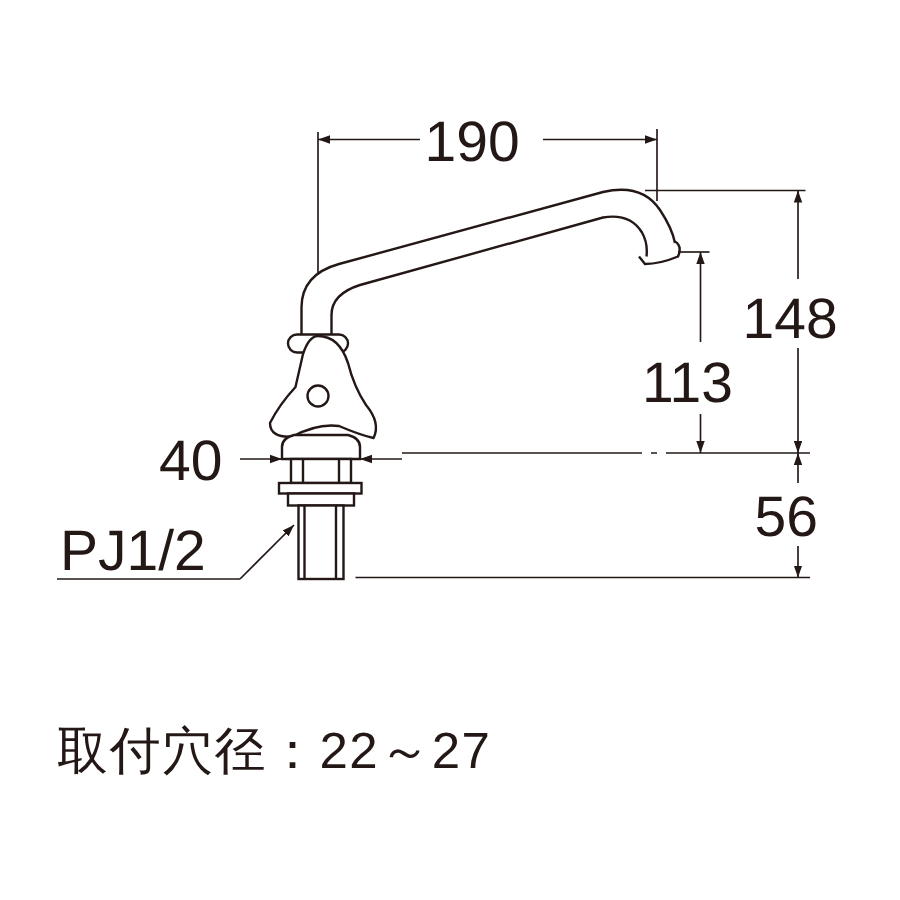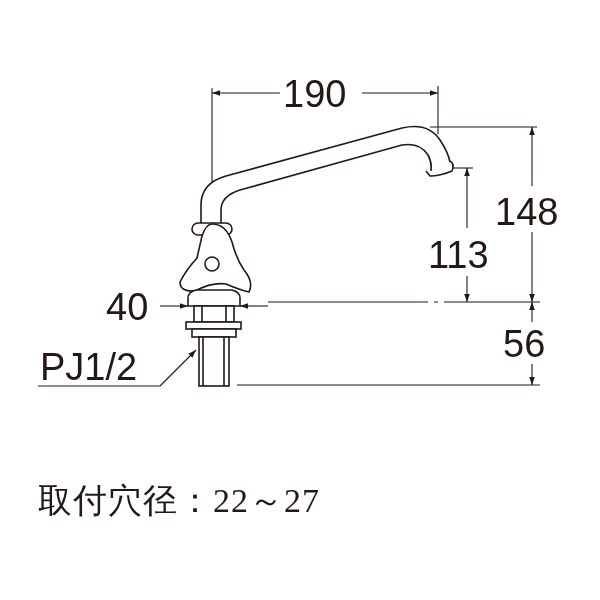--- a/index.html
+++ b/index.html
@@ -1,21 +1,21 @@
 <!DOCTYPE html>
 <html><head>
   <meta charset="utf-8">
   <style>
     html, body { margin: 0; padding: 0; background: #ffffff; }
     body { width: 600px; height: 600px; position: relative; overflow: hidden; }
     #drawing { position: absolute; left: 0; top: 0; width: 600px; height: 600px; }
     .dimtext { font-family: "Liberation Sans", sans-serif; font-size: 38px; fill: #231815; }
     .note {
       position: absolute; left: 38px; top: 478px;
-      font-family: Liberation Serif, serif; font-size: 34px; color: #231815;
+      font-family: Liberation Sans, sans-serif; font-size: 34px; color: #231815;
       letter-spacing: 1px; white-space: nowrap;
     }
   </style>
 </head>
 <body>
 
 <svg id="drawing" viewBox="0 0 600 600" xmlns="http://www.w3.org/2000/svg">
   <defs>
     <marker id="arr" viewBox="0 0 10 10" refX="10" refY="5" markerWidth="8" markerHeight="8" orient="auto-start-reverse" markerUnits="userSpaceOnUse">
       <path d="M0,1.5 L10,5 L0,8.5 Z" fill="#231815"></path>

